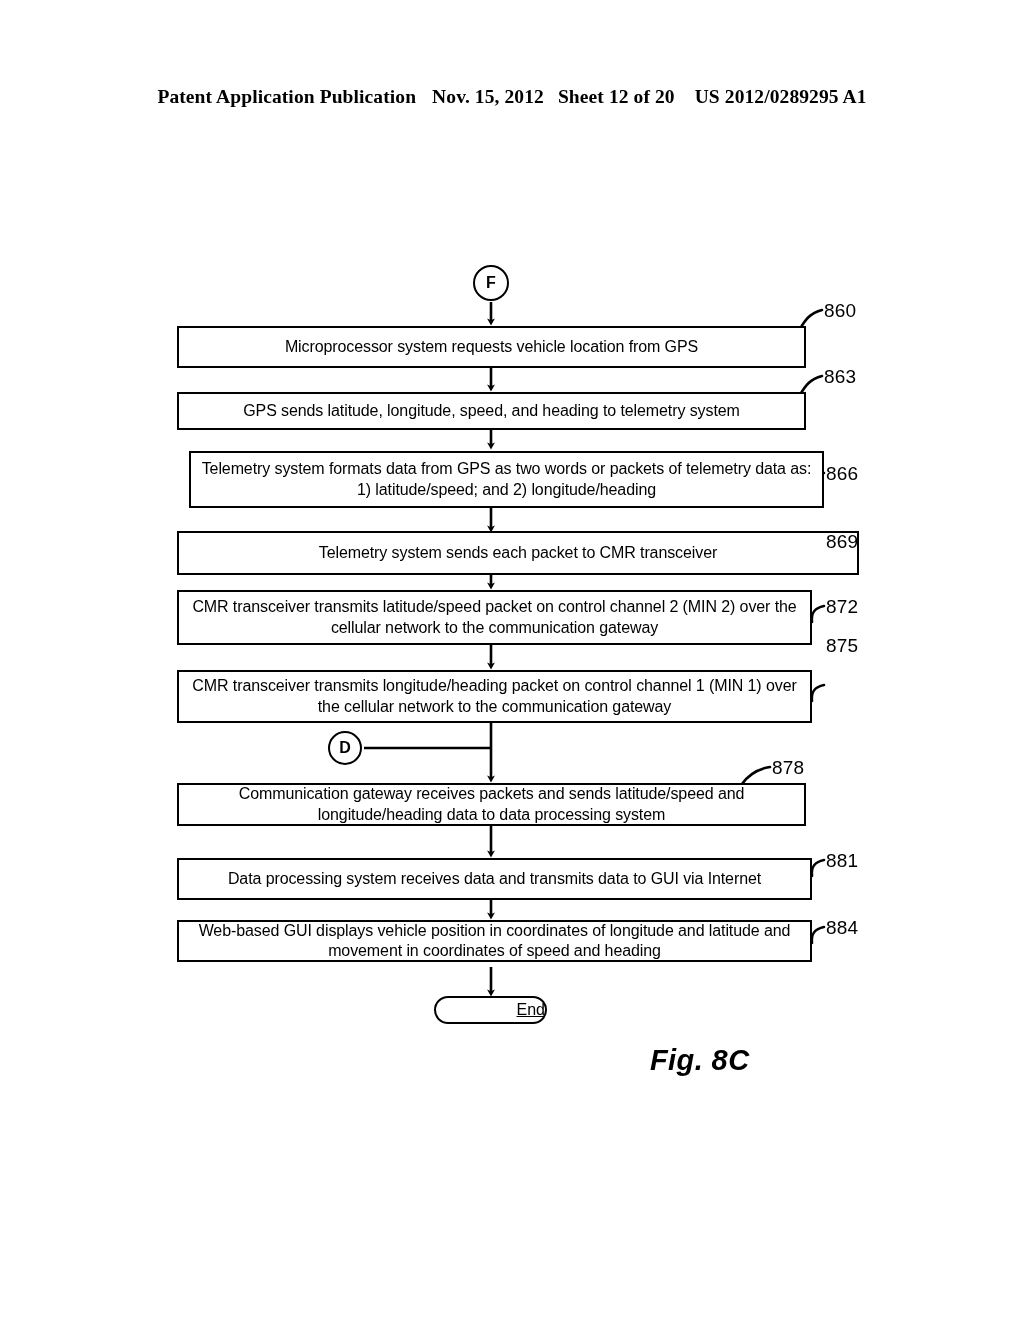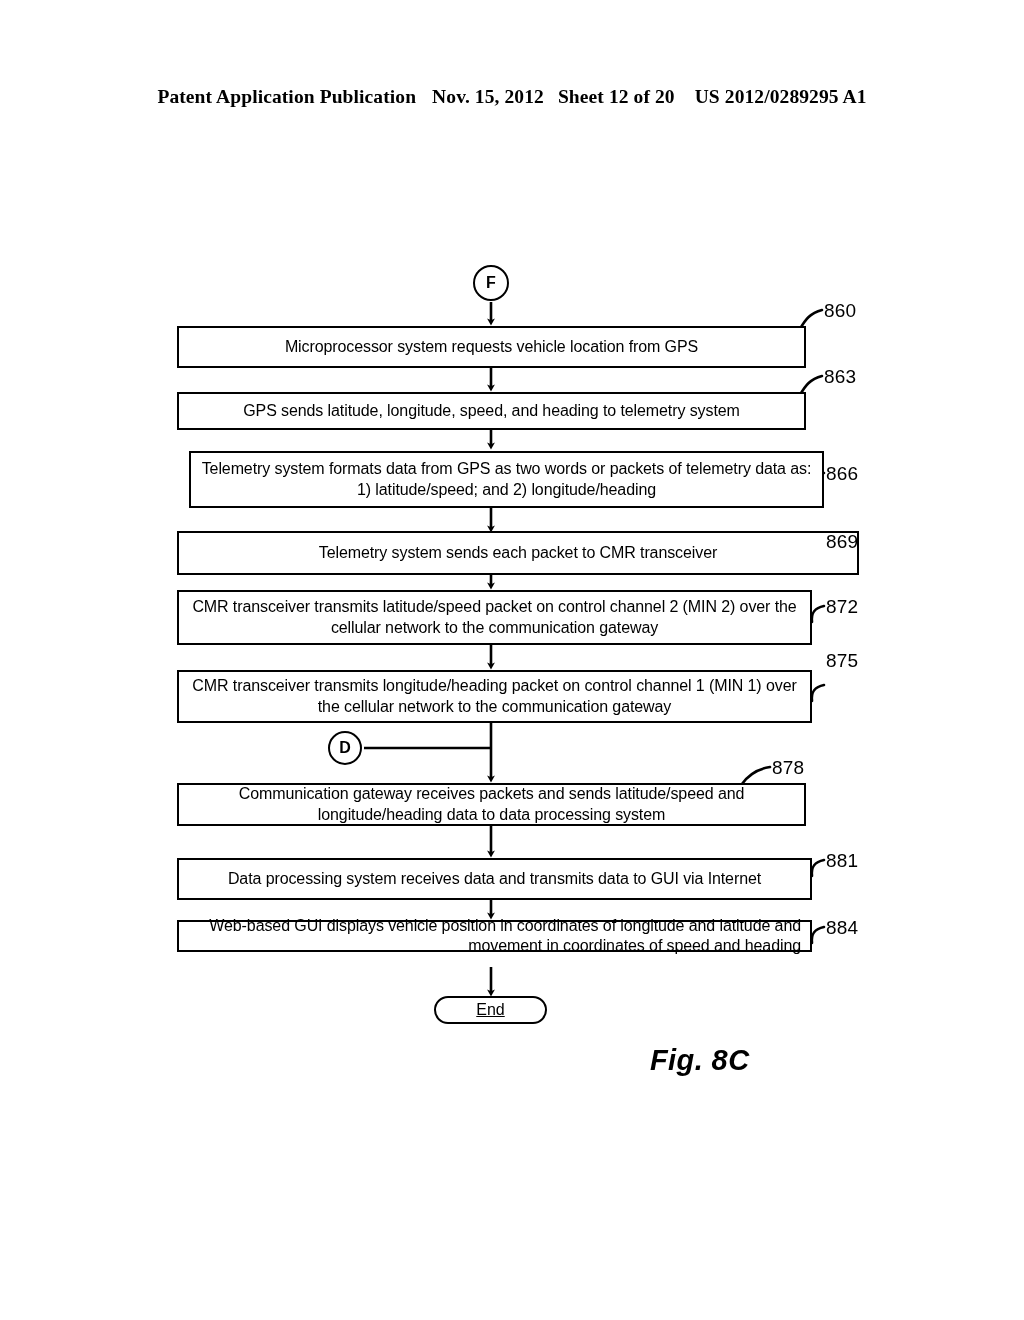--- a/index.html
+++ b/index.html
@@ -86,21 +86,21 @@
 
   
   .terminator {
     position: absolute;
     box-sizing: border-box;
     border: 2.5px solid #000;
     border-radius: 999px;
     background: #fff;
     display: flex;
     align-items: center;
-    justify-content: center;
+    justify-content: flex-end;
     font-size: 16px;
     text-decoration: underline;
   }
 
   
   .ref-num {
     position: absolute;
     font-size: 19px;
     font-family: "Liberation Sans", sans-serif;
     letter-spacing: 0.2px;
@@ -219,33 +219,33 @@
   </div>
 
   <div class="proc-box" style="left:177px; top:783px; width:629px; height:43px;">
     <span class="txt">Communication gateway receives packets and sends latitude/speed and longitude/heading data to data processing system</span>
   </div>
 
   <div class="proc-box" style="left:177px; top:858px; width:635px; height:42px;">
     <span class="txt">Data processing system receives data and transmits data to GUI via Internet</span>
   </div>
 
-  <div class="proc-box" style="left:177px; top:920px; width:635px; height:32px;text-align:right;">
+  <div class="proc-box" style="left:177px; top:920px; width:635px; height:42px;">
     <span class="txt">Web-based GUI displays vehicle position in coordinates of longitude and latitude and movement in coordinates of speed and heading</span>
   </div>
 
   <div class="terminator" style="left:434px; top:996px; width:113px; height:28px;">
     <span>End</span>
   </div>
 
   <div class="ref-num" style="left:824px; top:300px;">860</div>
   <div class="ref-num" style="left:824px; top:366px;">863</div>
   <div class="ref-num" style="left:826px; top:463px;">866</div>
   <div class="ref-num" style="left:826px; top:531px;">869</div>
   <div class="ref-num" style="left:826px; top:596px;">872</div>
-  <div class="ref-num" style="left:826px; top:650px;">875</div>
+  <div class="ref-num" style="left:826px; top:635px;">875</div>
   <div class="ref-num" style="left:772px; top:757px;">878</div>
   <div class="ref-num" style="left:826px; top:850px;">881</div>
   <div class="ref-num" style="left:826px; top:917px;">884</div>
 
 </div>
 
 <div id="figure-caption">Fig. 8C</div>
 
 </body></html>

